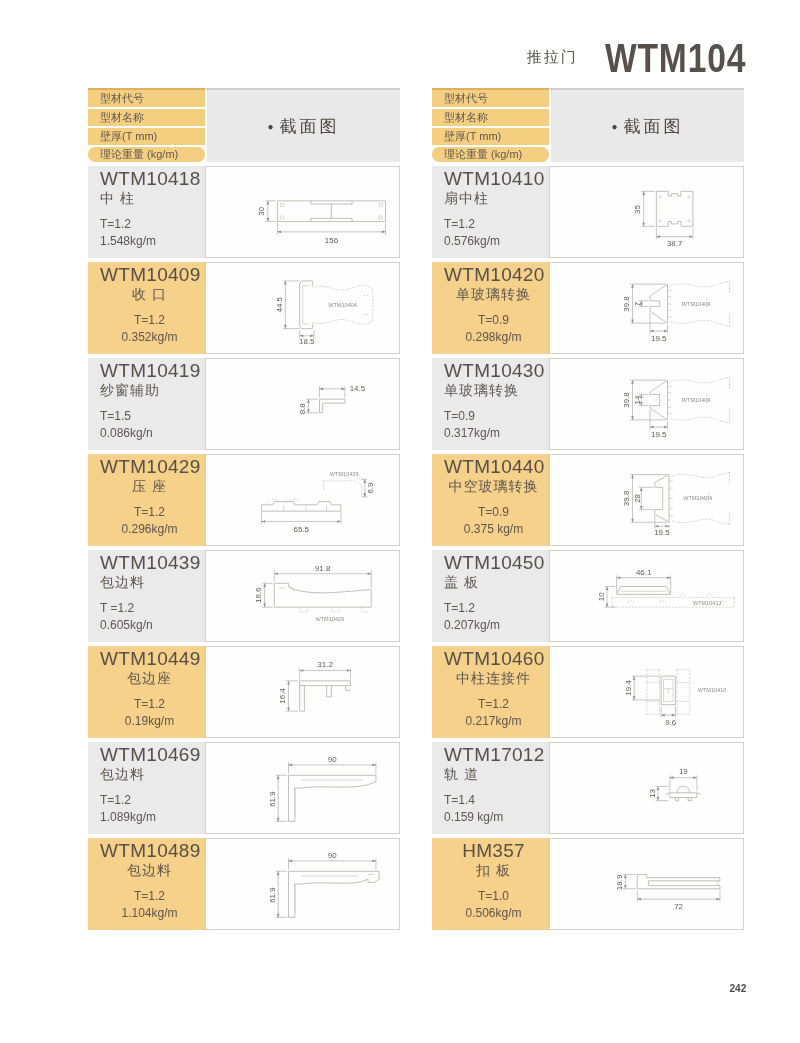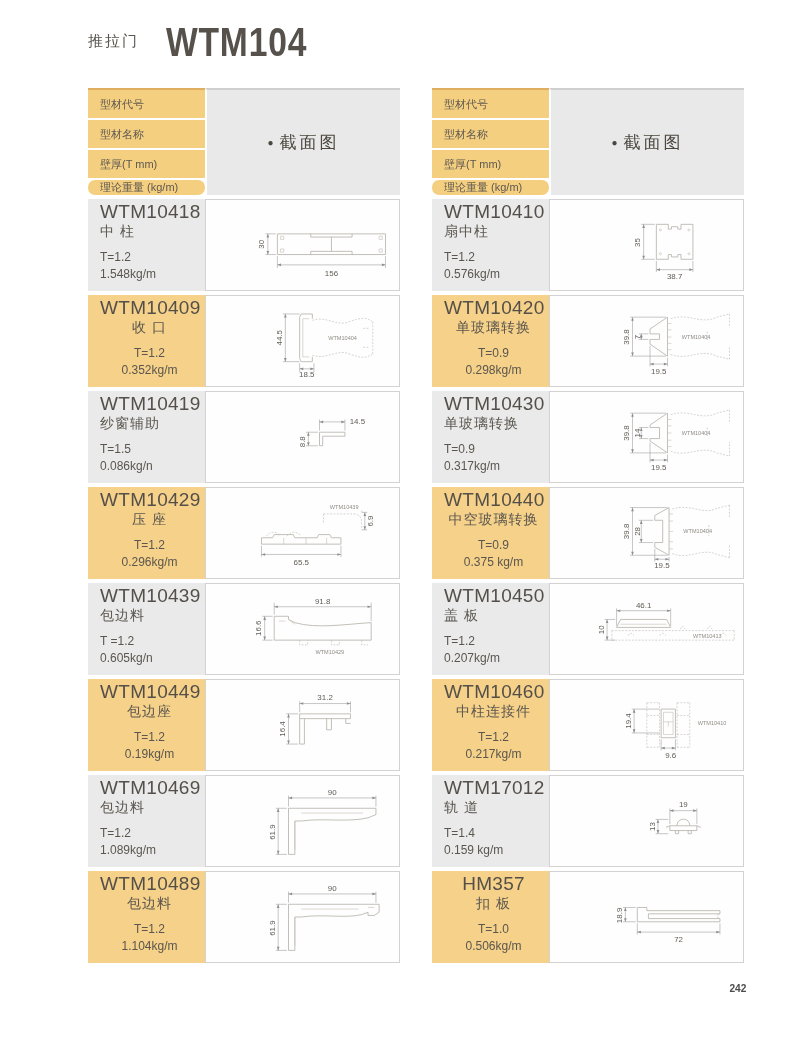--- a/index.html
+++ b/index.html
@@ -1,28 +1,28 @@
 <!DOCTYPE html>
 <html><head>
 <meta charset="utf-8">
 <style>
   html,body{margin:0;padding:0;background:#fff;}
   .page{position:relative;width:800px;height:1043px;background:#fff;overflow:hidden;
         font-family:"Liberation Sans","DejaVu Sans",sans-serif;color:#57524c;}
-  .page-header{position:absolute;left:88px;right:54px;top:20px;height:46px;
-               display:flex;justify-content:flex-start;align-items:flex-start;}
+  .page-header{position:absolute;left:88px;right:54px;top:36px;height:46px;
+               display:flex;justify-content:flex-end;align-items:flex-start;}
   .category{font-size:15px;letter-spacing:2px;color:#5b564f;margin-top:12px;}
   .series{font-size:40px;font-weight:bold;color:#56514b;transform:scaleX(.84);
           transform-origin:right top;letter-spacing:1px;}
   .tables{position:absolute;left:88px;top:88px;display:flex;gap:32px;}
   .col{width:312px;}
   
   .thead{display:flex;}
   .thead-labels{width:117px;border-top:2px solid #dfae5e;box-sizing:border-box;}
-  .thead-labels .hrow{height:30px;box-sizing:border-box;background:#f4cf80;
+  .thead-labels .hrow{height:19px;box-sizing:border-box;background:#f4cf80;
       border-bottom:2px solid #fff;font-size:11px;color:#5e5850;
       padding-left:12px;display:flex;align-items:center;}
   .thead-labels .hrow:last-child{border-bottom:none;height:15px;border-radius:7px;}
   .thead-section{flex:1;background:#e9e9e9;border-top:2px solid #cfcfcf;box-sizing:border-box;
       border-left:2px solid #fff;display:flex;align-items:center;justify-content:center;gap:6px;}
   .thead-section .bullet{font-size:10px;color:#4b463f;}
   .thead-section .sect{font-size:17px;color:#4b463f;letter-spacing:3px;}
   
   .row{display:flex;height:92px;margin-top:4px;}
   .cell-label{width:117px;box-sizing:border-box;padding:2px 6px 0 12px;}

